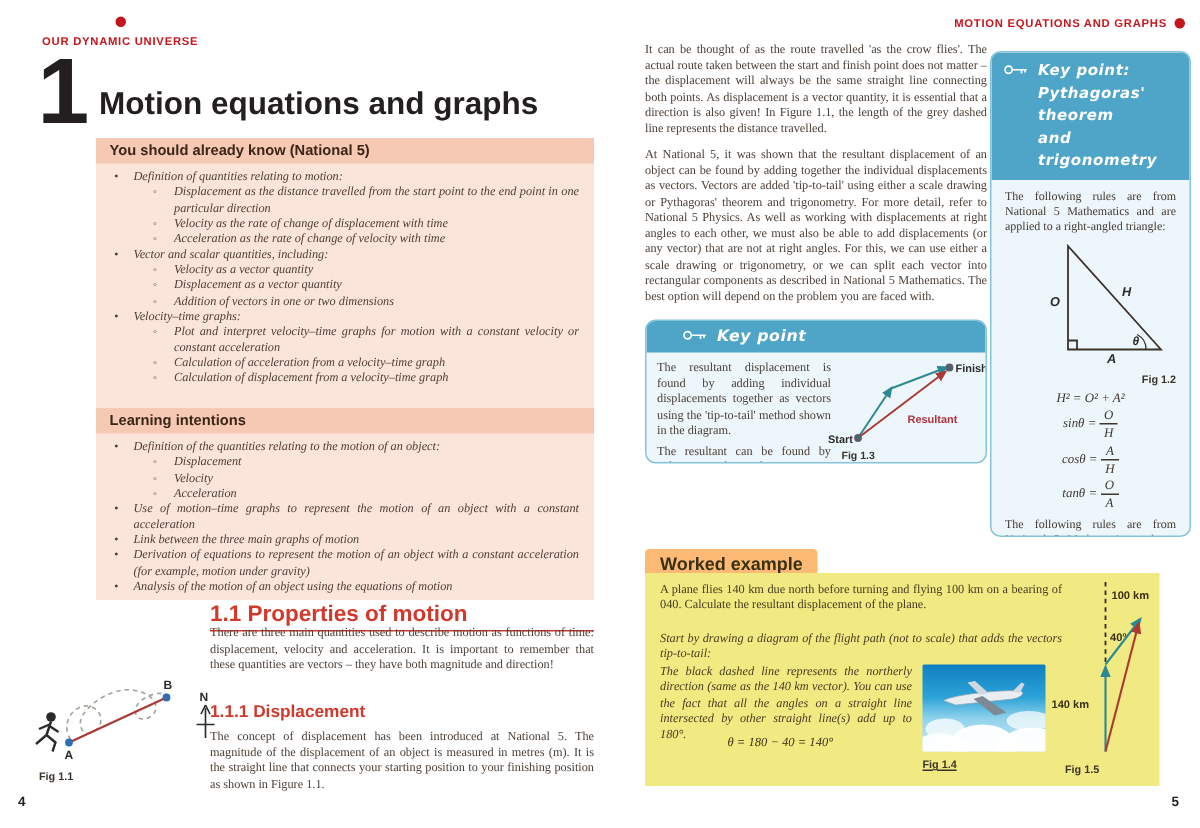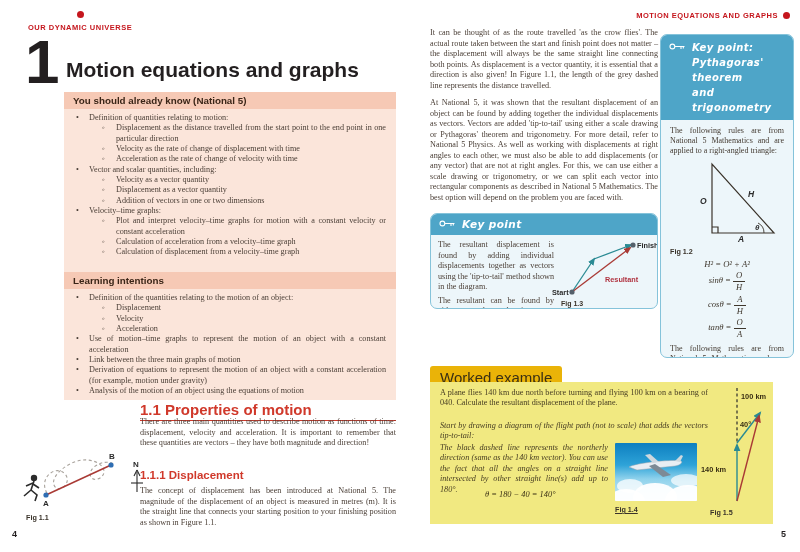--- a/index.html
+++ b/index.html
@@ -17,43 +17,43 @@
 
   
   .chapnum { font-family:"Liberation Sans", sans-serif; font-weight:800; font-size:62px; line-height:.9; color:#231f20; }
   .chaptitle { font-family:"Liberation Sans", sans-serif; font-weight:bold; font-size:21px; color:#231f20; }
 
   
   .pinkbox { background:#fbe5da; }
   .pinkbox .bhead { background:#f6c9b5; font-family:"Liberation Sans", sans-serif;
     font-weight:bold; font-size:9.8px; color:#3a2517; padding:3px 9px; }
   .pinkbox ul { list-style:none; padding:4px 10px 4px 12px; }
-  .pinkbox li { position:relative; font-size:8.2px; line-height:1.26; color:#4c4038; text-align:justify; }
+  .pinkbox li { position:relative; font-size:8.2px; line-height:1.26; color:#4c4038; text-align:justify;font-style:italic; }
   .pinkbox li.l1 { padding-left:13px; }
   .pinkbox li.l1::before { content:"•"; position:absolute; left:0; top:0; }
   .pinkbox li.l2 { padding-left:40px; }
   .pinkbox li.l2::before { content:"◦"; position:absolute; left:26px; top:0; font-size:7.5px; }
 
   .redhead { font-family:"Liberation Sans", sans-serif; font-weight:bold; color:#d0392b; }
   .sechead { font-size:15px; border-bottom:1.8px solid #d0392b; padding-bottom:2px; }
   .subhead { font-size:11.5px; }
   .bodypara { font-size:8.2px; line-height:1.28; text-align:justify; color:#4c4038; }
-  .figlab { font-family:"Liberation Sans", sans-serif; font-weight:bold; font-size:7.2px; color:#3a332a; }
+  .figlab { font-family:"Liberation Sans", sans-serif; font-weight:bold; font-size:7.2px; color:#3a332a;text-align:right; }
   .pagenum { font-family:"Liberation Sans", sans-serif; font-weight:bold; font-size:9px; color:#231f20; }
 
   
   .kpbox { border:1.2px solid #85c3da; border-radius:7px; background:#edf6fa; overflow:hidden; }
   .kphead { background:#4ea5c8; color:#ffffff; font-family:"DejaVu Sans", sans-serif;
-    font-style:italic; font-weight:bold; letter-spacing:.4px; display:flex; gap:6px; padding:3px 8px; }
+    font-style:italic; font-weight:bold; letter-spacing:.4px; display:flex; gap:6px; padding:3px 24px; }
   .kphead .ttl { font-size:10.5px; line-height:1.45; }
   .keyicon { flex:0 0 auto; margin-top:2px; }
 
   
-  .wetab { background:#eab308; font-family:"Liberation Sans", sans-serif; font-weight:normal;
-    font-size:15px; color:#3a3014; padding:3px 10px 2px 10px; border-radius:3px 3px 0 0; }
+  .wetab { background:#fdba74; font-family:"Liberation Sans", sans-serif; font-weight:bold;
+    font-size:12px; color:#3a3014; padding:3px 10px 2px 10px; border-radius:3px 3px 0 0; }
   .webox { background:#f1e981; }
   .wetext { font-size:8.2px; line-height:1.27; color:#463c22; text-align:justify; }
   .weital { font-style:italic; }
 
   
   .math { font-style:italic; font-size:8.6px; color:#3e362c; }
   .frac { display:inline-block; vertical-align:middle; text-align:center; line-height:1.05; }
   .frac .fn { display:block; border-bottom:.8px solid #3e362c; padding:0 3px 1px 3px; }
   .frac .fd { display:block; padding:1px 3px 0 3px; }
   .sidebody { font-size:8px; line-height:1.27; color:#433a31; text-align:justify; }

